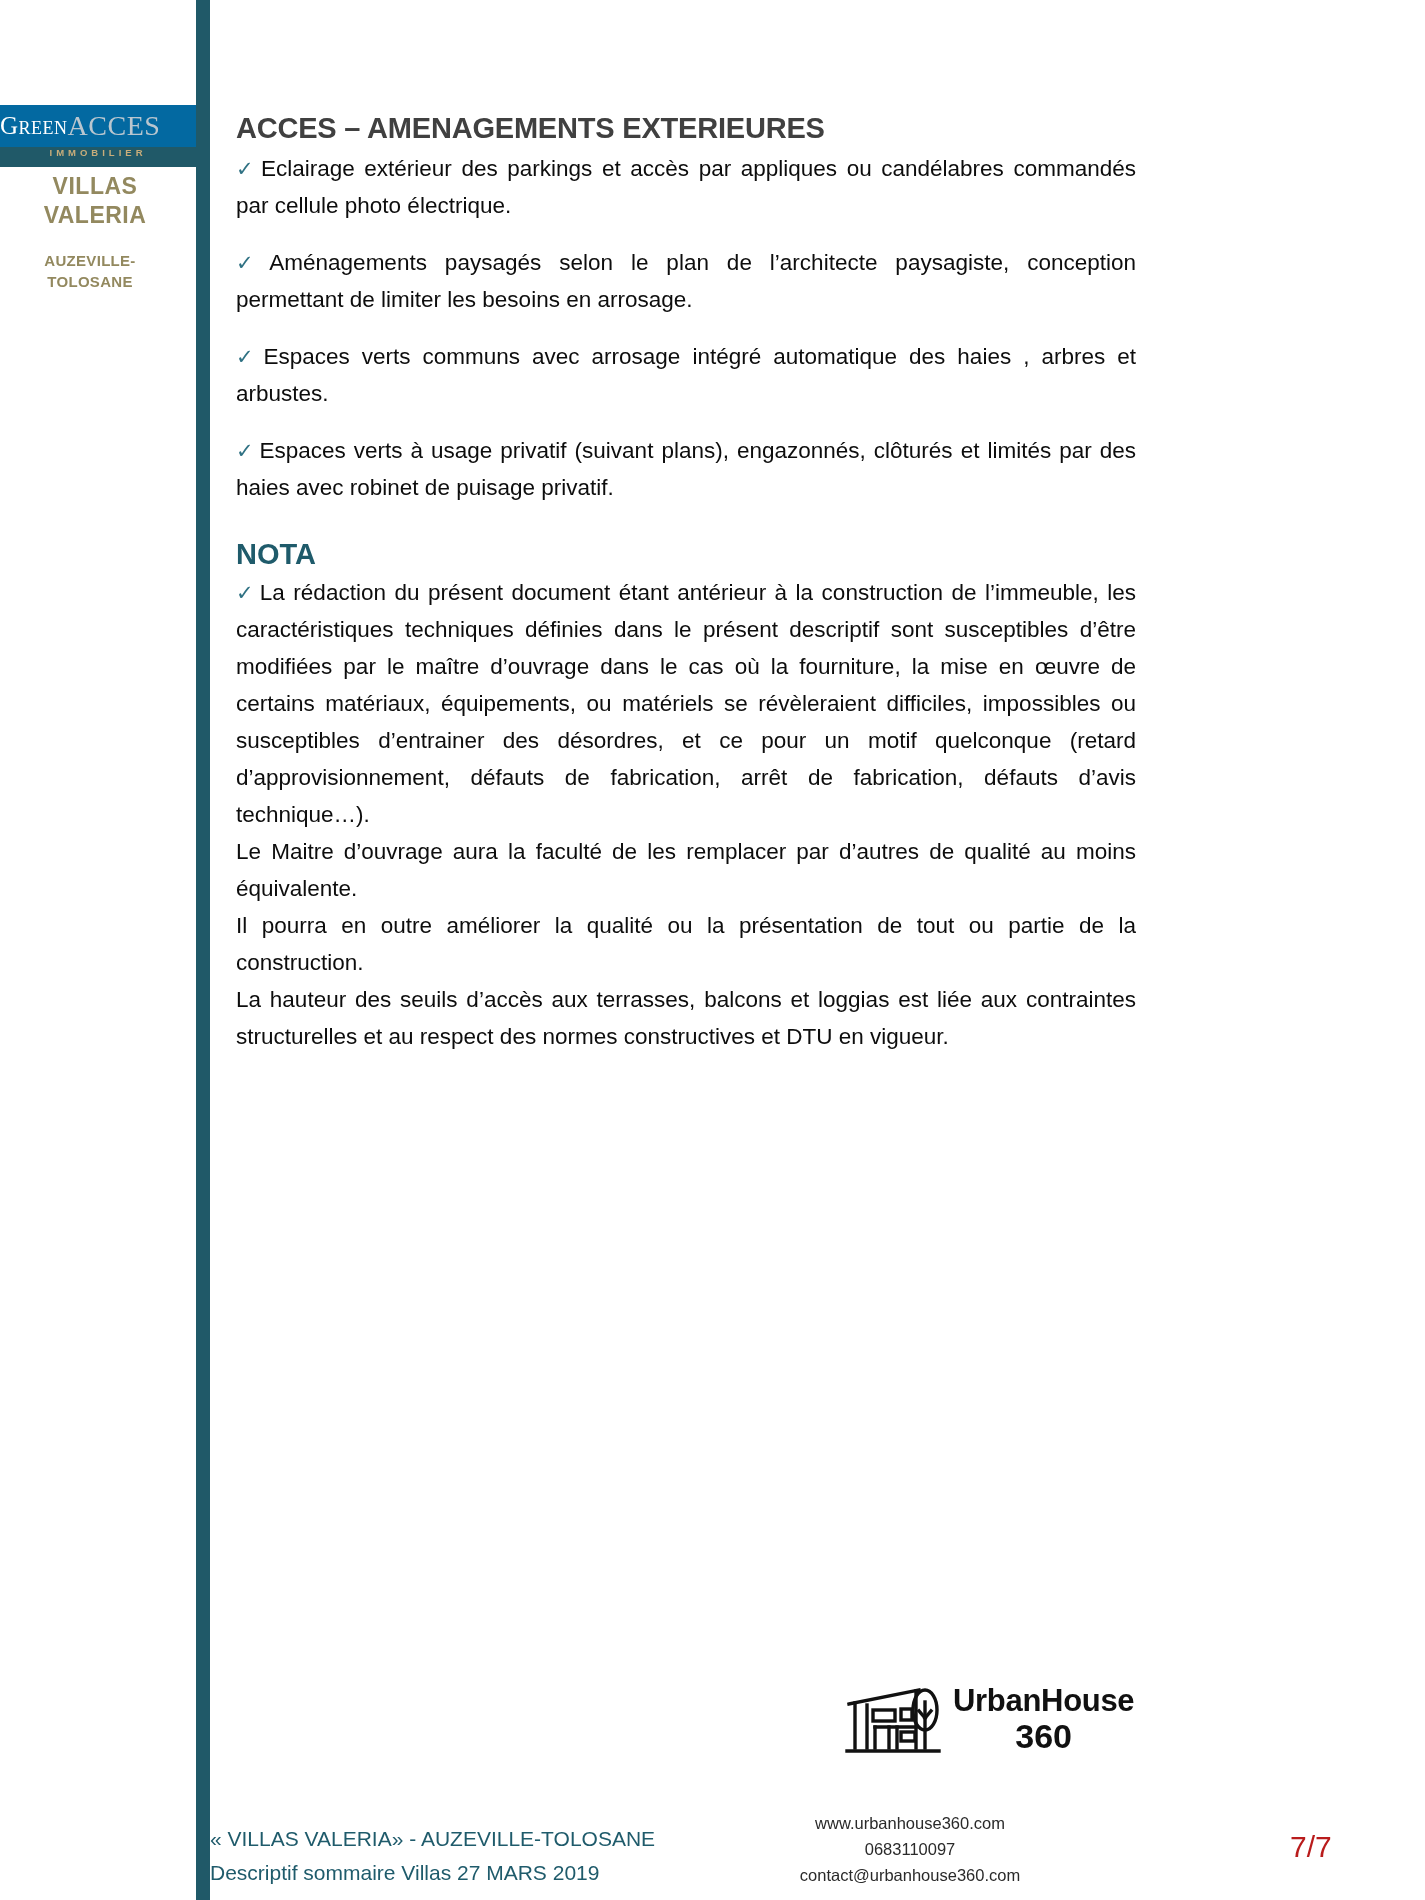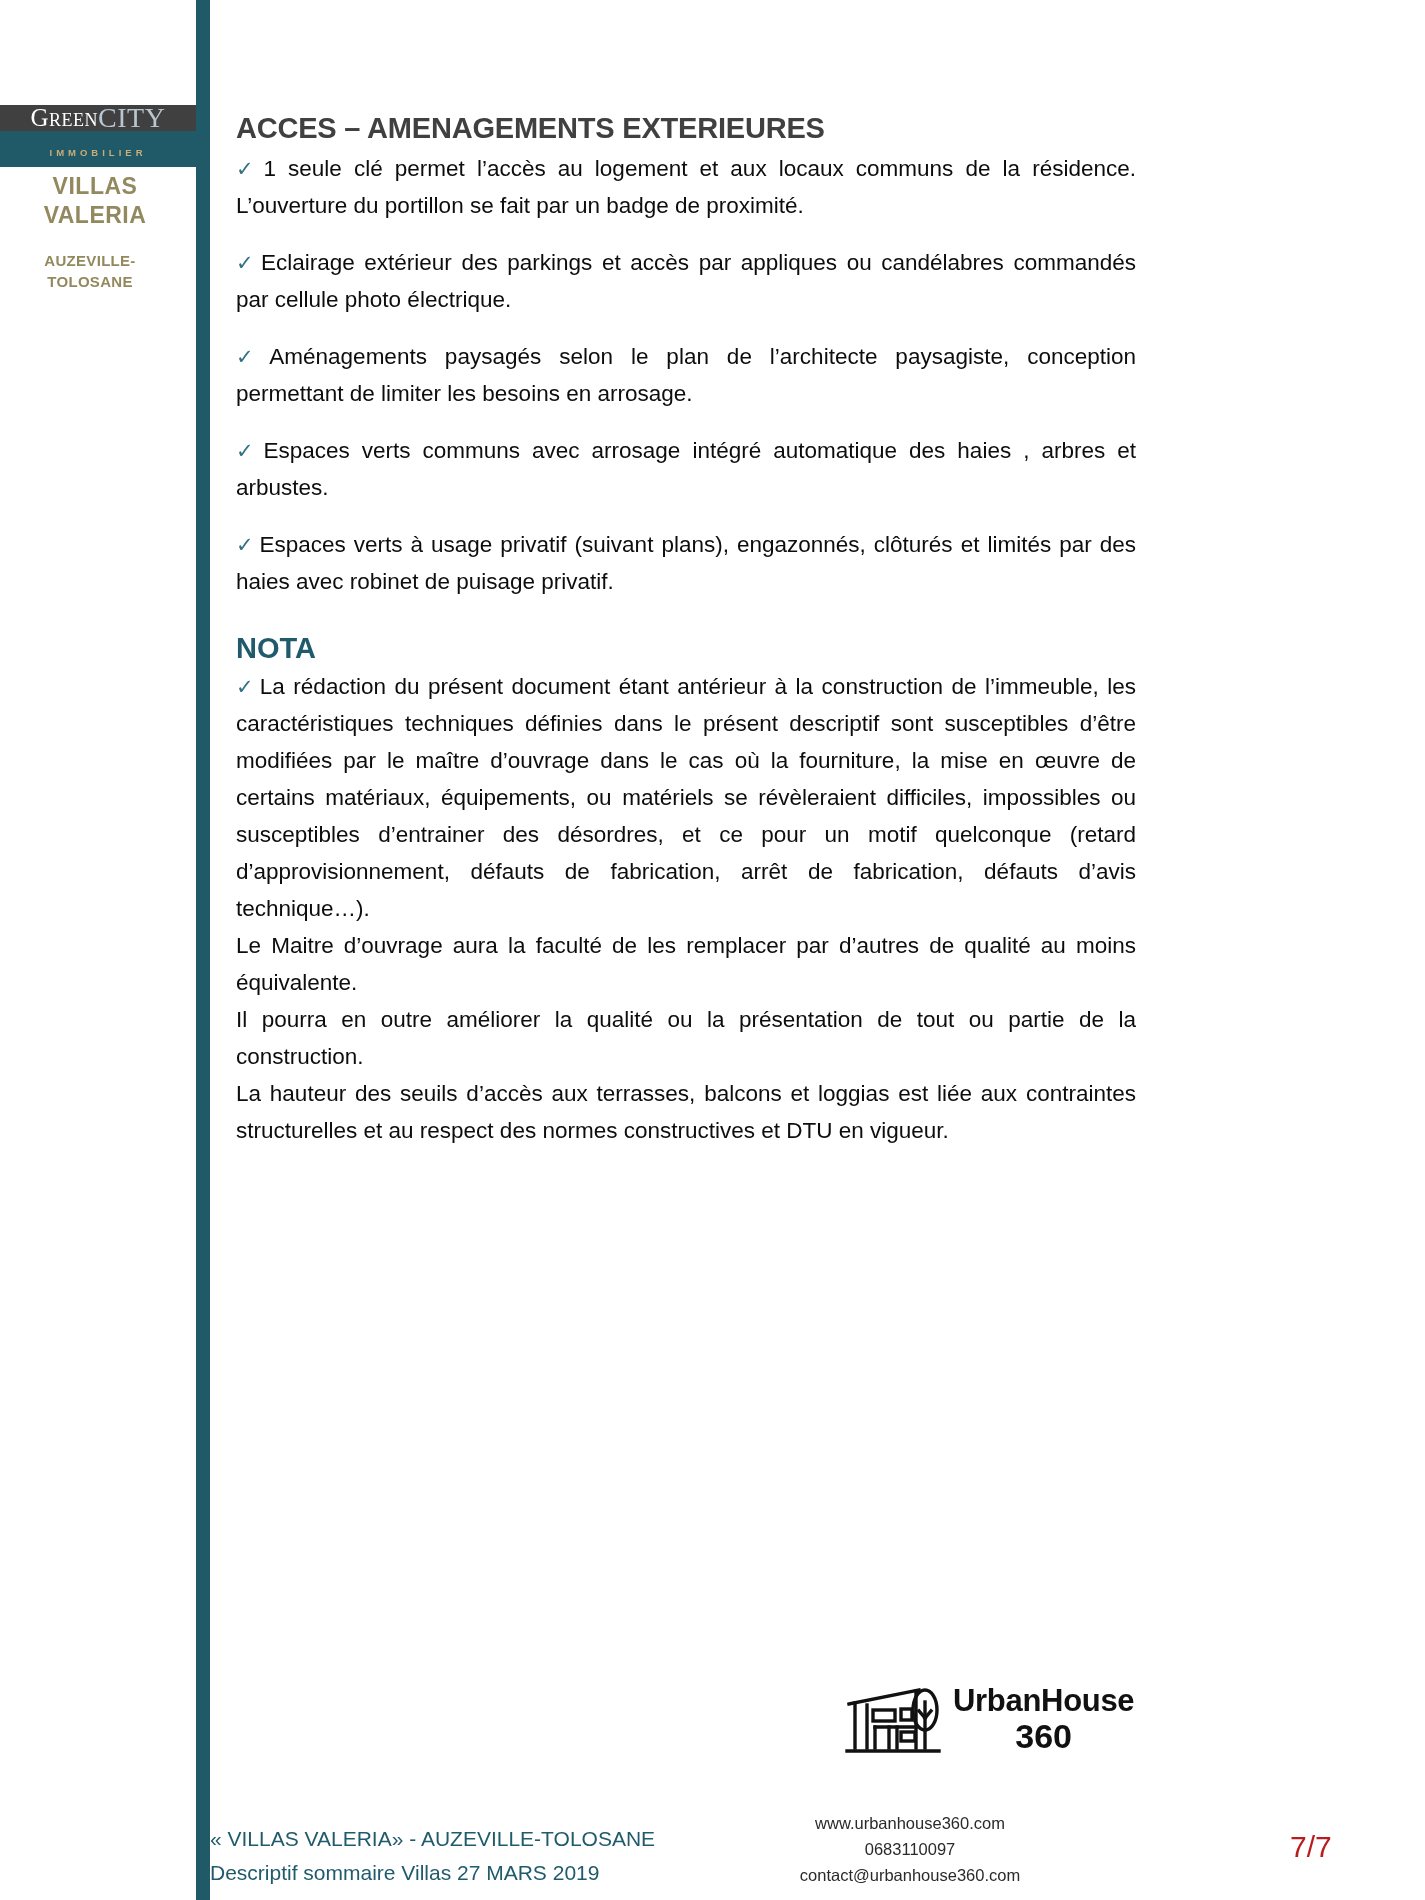--- a/index.html
+++ b/index.html
@@ -50,25 +50,25 @@
     top: 105px;
     width: 210px;
     height: 62px;
     background: #205968;
   }
   .logo-plate {
     position: absolute;
     left: 0;
     top: 105px;
     width: 196px;
-    height: 26px;
-    background: #404040;
+    height: 42px;
+    background: #0369a1;
     display: flex;
     align-items: center;
-    justify-content: center;
+    justify-content: flex-start;
   }
   .logo-green {
     font-family: "Liberation Serif", serif;
     font-size: 25px;
     color: #ffffff;
     letter-spacing: 0.5px;
     font-variant: small-caps;
     font-weight: 400;
   }
   .logo-city {
@@ -211,40 +211,39 @@
 
 <div class="page">
 
   <div class="sidebar">
     <div class="side-rule"></div>
     <div class="side-rule-foot"></div>
     <div class="logo-band"></div>
 
     <div class="logo-plate">
       <span class="logo-green">Green</span>
-        <span class="logo-city">CITY</span>
+        <span class="logo-city">ACCES</span>
     </div>
     <div class="logo-sub">IMMOBILIER</div>
 
     <div class="side-title">
       <div>VILLAS</div>
       <div>VALERIA</div>
     </div>
 
     <div class="side-city">
       <div>AUZEVILLE-</div>
       <div>TOLOSANE</div>
     </div>
   </div>
 
   <div class="content">
 
     <h2 class="section-heading">ACCES – AMENAGEMENTS EXTERIEURES</h2>
 
-    <p class="body"><span class="check">✓</span><span>1 seule clé permet l’accès au logement et aux locaux communs de la résidence. L’ouverture  du portillon  se fait par un badge de proximité.</span></p>
 
     <p class="body"><span class="check">✓</span><span>Eclairage extérieur des parkings et accès par appliques ou candélabres commandés par cellule photo électrique.</span></p>
 
     <p class="body"><span class="check">✓</span><span>Aménagements paysagés selon le plan de l’architecte paysagiste, conception permettant de limiter les besoins en arrosage.</span></p>
 
     <p class="body"><span class="check">✓</span><span>Espaces verts communs avec arrosage intégré automatique des haies , arbres et arbustes.</span></p>
 
     <p class="body"><span class="check">✓</span><span>Espaces verts à usage privatif (suivant plans), engazonnés, clôturés et limités par des haies avec robinet de puisage privatif.</span></p>
 
     <h2 class="nota-heading">NOTA</h2>

